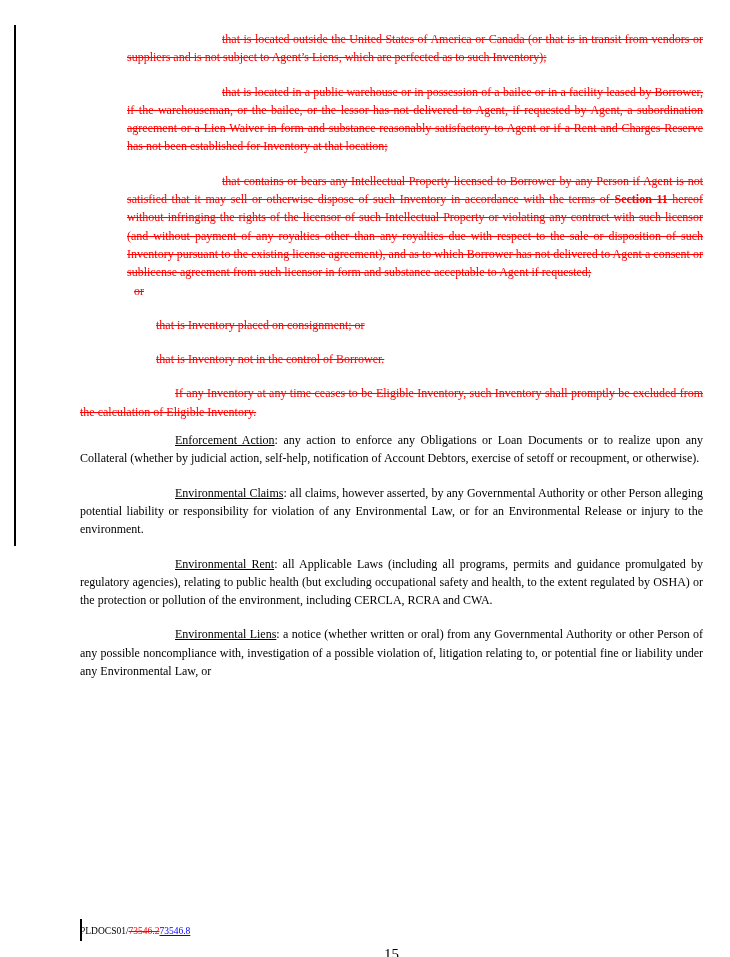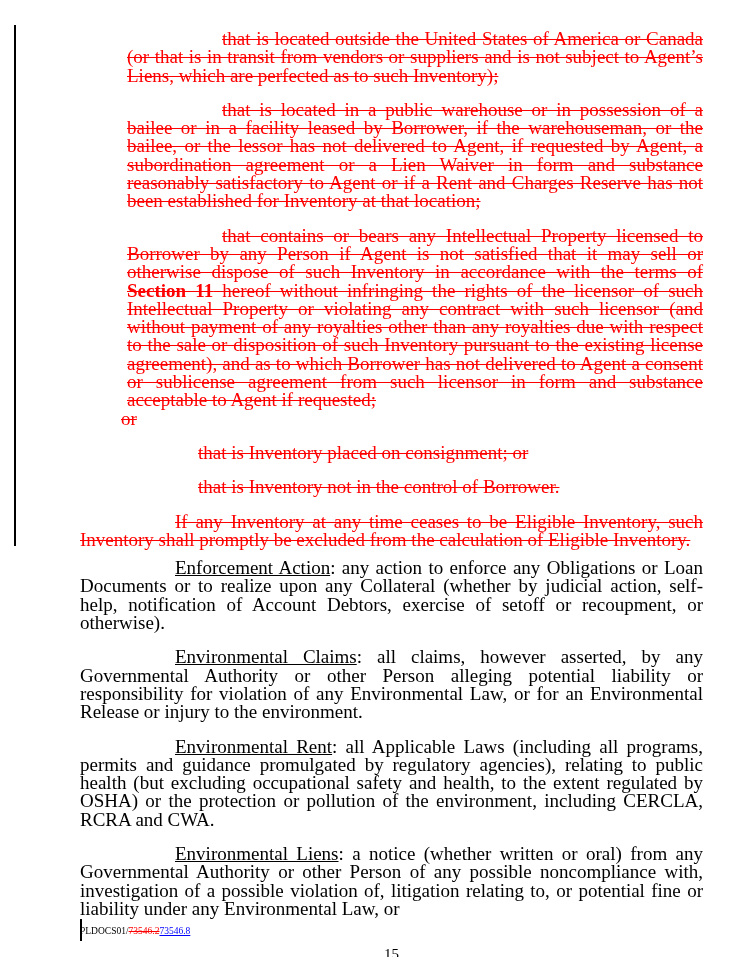--- a/index.html
+++ b/index.html
@@ -24,45 +24,45 @@
     .change-bar.top { top: 25px; height: 521px; }
     .change-bar.footer { top: 919px; height: 22px; }
 
     .page {
       position: absolute;
       left: 80px;
       top: 30px;
       width: 623px;
     }
     .para {
-      font-size: 19px;
+      font-size: 12px;
       line-height: 18.3px;
       text-align: justify;
       text-align-last: left;
       margin: 0;
     }
     .deleted {
       color: #ff0000;
       text-decoration: line-through;
       text-decoration-color: #ff0000;
       text-decoration-thickness: 1.4px;
     }
     .indent-sub {
       margin-left: 47px;
       text-indent: 95px;
     }
     .indent-def {
       text-indent: 95px;
     }
     .gap-m { margin-top: 16px; }
     .sub-only {
-      margin-left: 118px;
+      margin-left: 76px;
     }
     .or-line {
-      margin-left: 41px;
+      margin-left: 54px;
     }
     .term {
       text-decoration: underline;
     }
     .footer {
       position: absolute;
       top: 926px;
       left: 80px;
       font-size: 9.5px;
       font-family: "Liberation Serif", serif;

